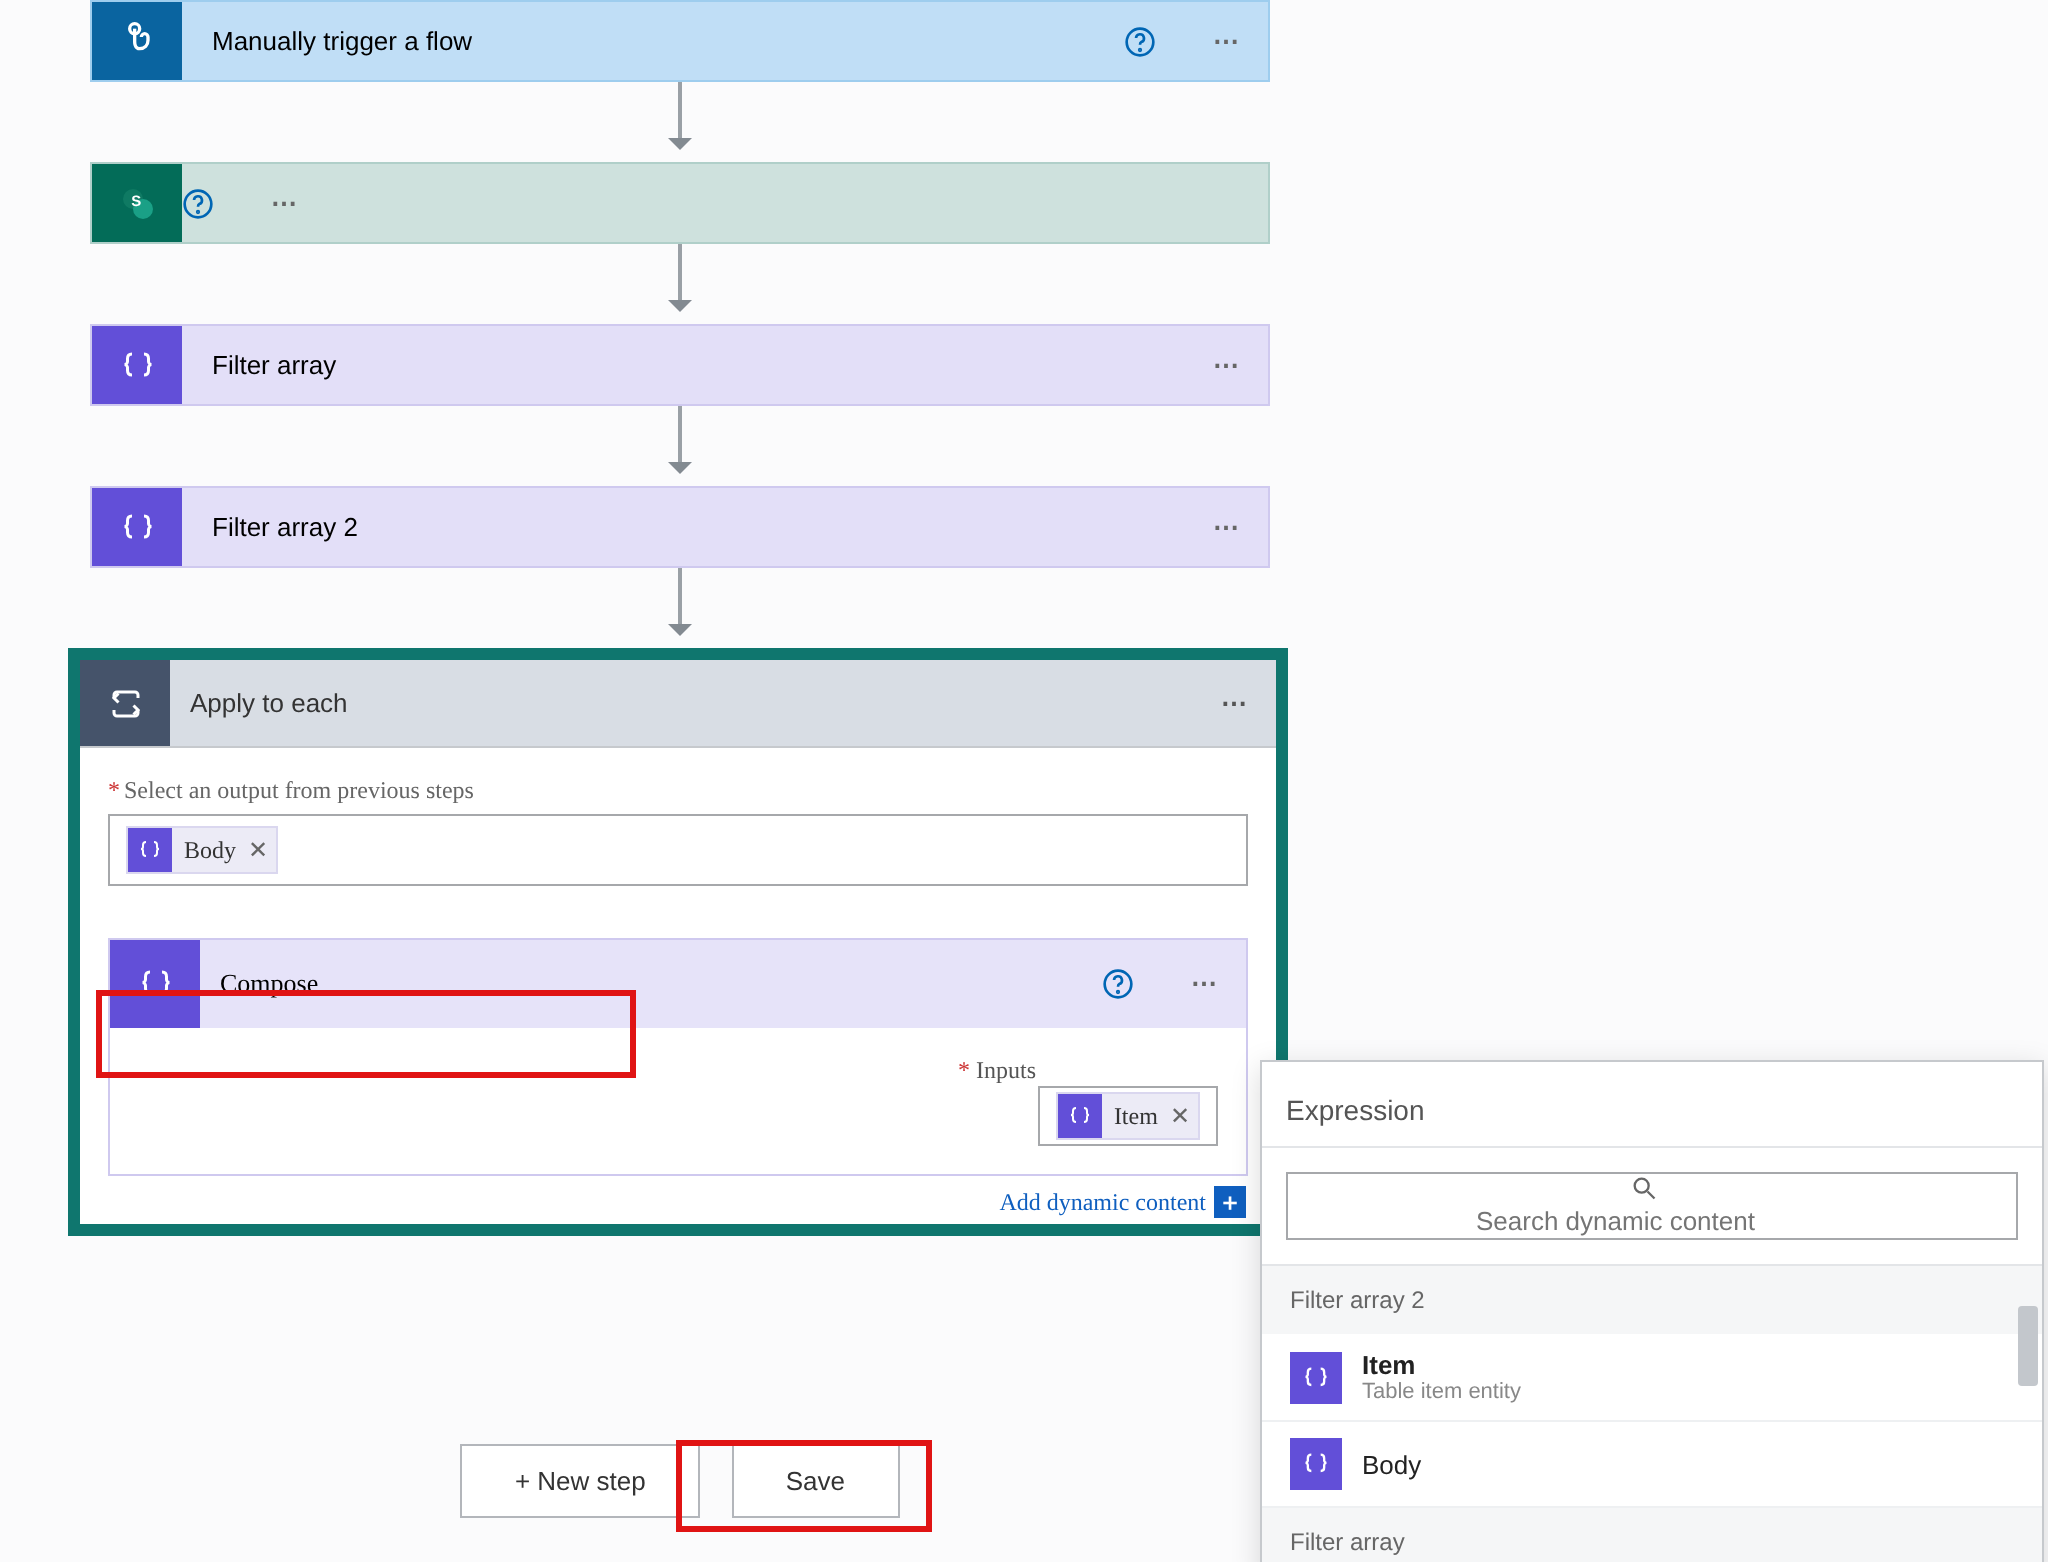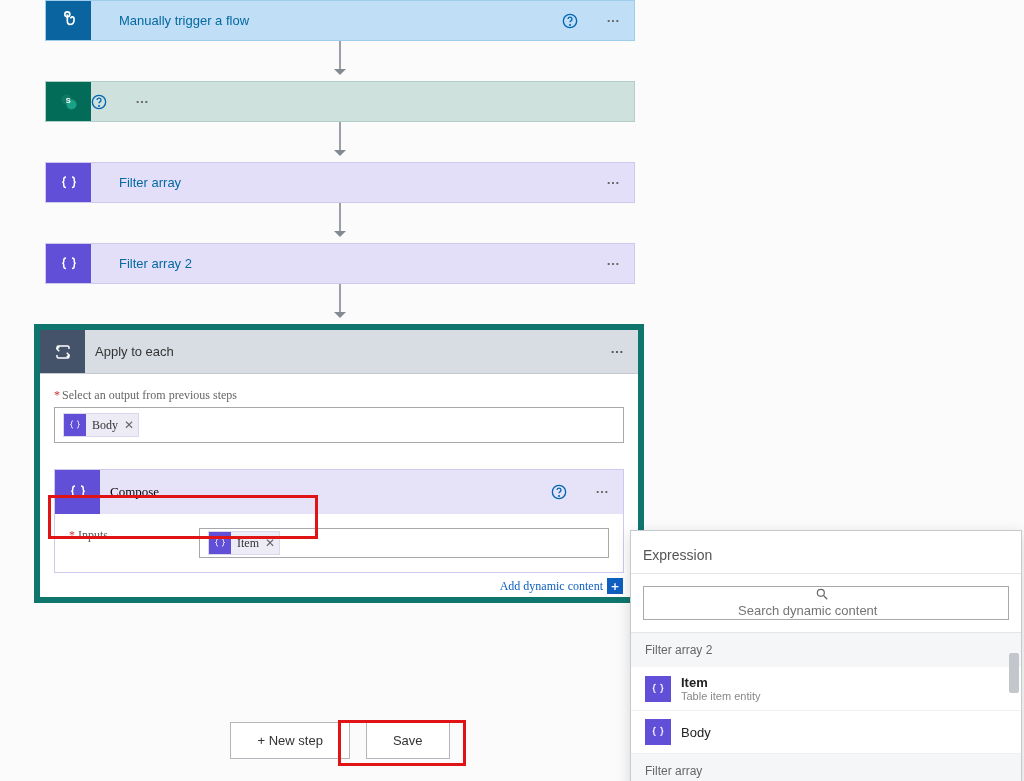--- a/index.html
+++ b/index.html
@@ -3,21 +3,21 @@
   <meta charset="utf-8">
   <style>
     * { box-sizing: border-box; margin: 0; padding: 0; }
     body { font-family: "Segoe UI", Arial, sans-serif; font-size: 13px; background: #fbfbfc; width: 1024px; height: 781px; overflow: hidden; position: relative; }
 
     .canvas   { position: relative; padding-top: 0; }
 
     
     .step     { width: 590px; margin-left: 45px; display: flex; align-items: center; height: 41px; border: 1px solid; }
     .step .icon { width: 45px; height: 100%; display: flex; align-items: center; justify-content: center; }
-    .step .title { flex: 1; padding-left: 28px; font-size: 13px; color: #0369a1; }
+    .step .title { flex: 1; padding-left: 15px; font-size: 13px; color: #000000; }
     .step .help  { width: 32px; text-align: center; color: #0066b4; font-size: 15px; }
     .step .dots  { width: 40px; text-align: center; color: #666; letter-spacing: 2px; font-weight: bold; cursor: pointer; }
 
     
     .st-trigger { background: #c0def6; border-color: #9ecdee; }
     .st-trigger .icon { background: #0a64a0; color: #fff; }
     .st-get     { background: #cee1dd; border-color: #b0cfc9; }
     .st-get  .icon   { background: #036c58; color: #fff; font-weight: bold; font-size: 11px; }
     .st-filter  { background: #e3dff8; border-color: #cfc9ef; }
     .st-filter .icon { background: #624fd8; color: #fff; }
@@ -43,21 +43,21 @@
     .token .tx { margin-left: 6px; color:#666; cursor:pointer; }
 
     
     .compose { margin-top: 26px; border:1px solid #cfc9ef; background:#fff; }
     .compose .chead { display:flex; align-items:center; height:44px; background:#e6e3f9; }
     .compose .chead .icon { width:45px; height:100%; display:flex; align-items:center; justify-content:center; background:#624fd8; color:#fff; }
     .compose .chead .title { flex:1; padding-left:10px; font-size:13px; }
     .compose .chead .help { width:32px; text-align:center; color:#0066b4; font-size:15px; }
     .compose .chead .dots { width:40px; text-align:center; color:#666; letter-spacing:2px; font-weight:bold; cursor:pointer; }
     .compose .cbody { position:relative; padding:14px; }
-    .row { display:flex; align-items:flex-start; }
+    .row { display:flex; align-items:flex-end;flex-direction:column; }
     .row .lbl { width:130px; font-size:12px; color:#555; }
     .row .lbl .ast { color:#c33; }
     .row .val { flex:1; }
     .input-inline { border:1px solid #a6a8ab; height:30px; display:flex; align-items:center; padding:0 8px; }
 
     .add-dyn { position:absolute; right:0; bottom:-22px; font-size:12px; color:#0f5fbf; }
     .add-dyn .plus { display:inline-block; background:#0f5fbf; color:#fff; width:16px; height:16px; text-align:center; line-height:16px; font-size:12px; margin-left:4px; font-weight:bold; }
 
     .red-box1 { position:absolute; border:3px solid #e01414; pointer-events:none; }
 

